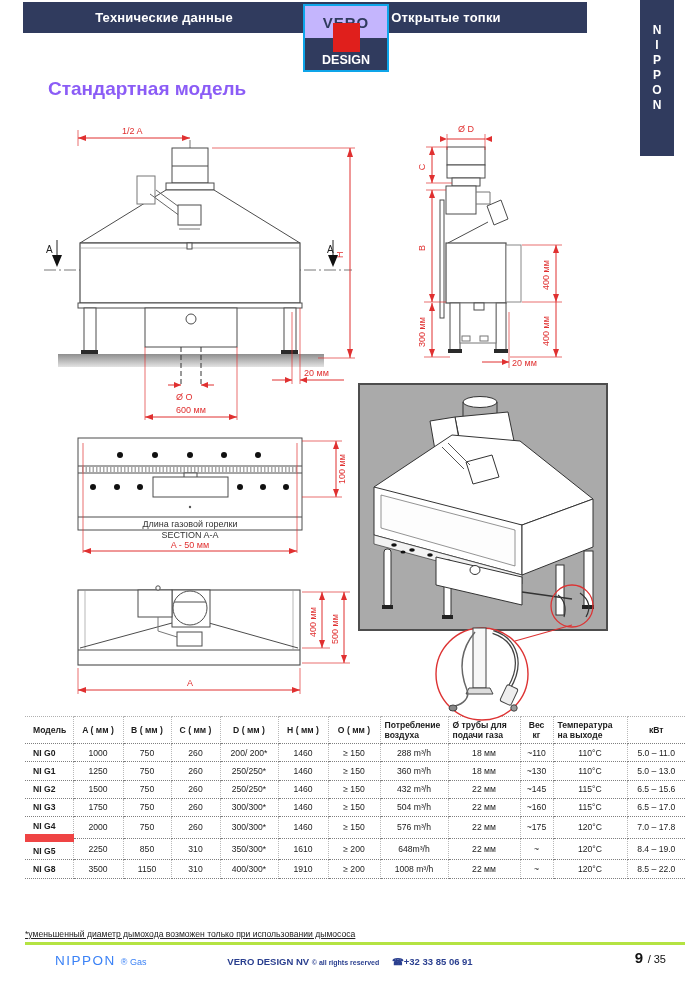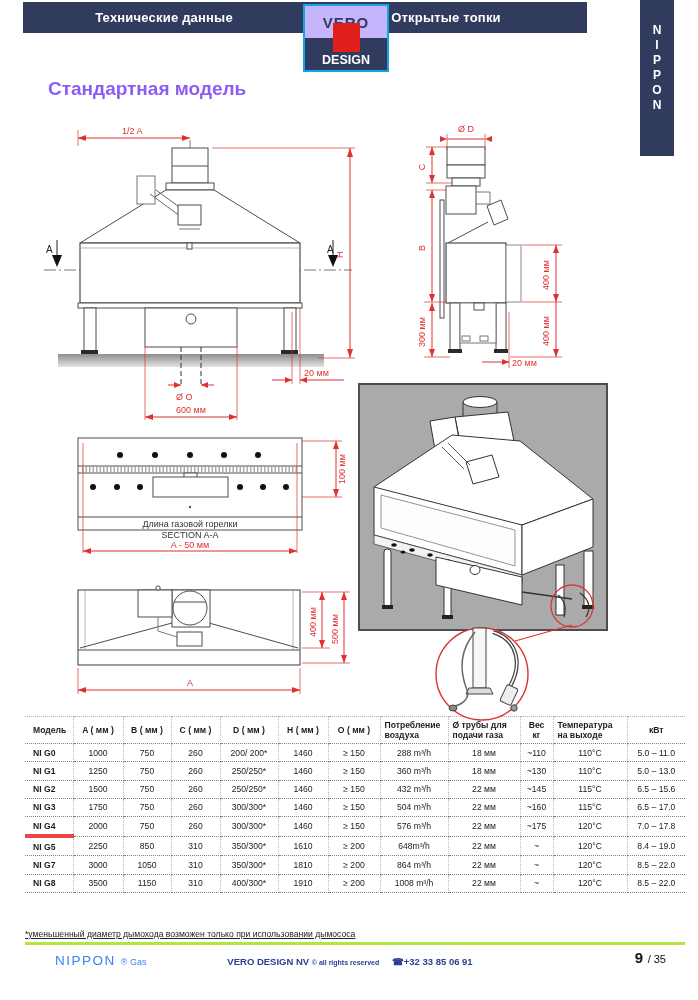--- a/index.html
+++ b/index.html
@@ -31,21 +31,21 @@
   
   .spec{position:absolute;left:25px;top:716px;border-collapse:collapse;table-layout:fixed;
         font-size:8.6px;color:#1c1c1c;}
   .spec th{font-weight:bold;border-top:1px dotted #b0b0b0;border-bottom:1px dotted #7f7f7f;
            padding:3px 2px;white-space:pre-line;line-height:1.18;vertical-align:middle;text-align:center;}
   .spec td{border-bottom:1px dotted #7f7f7f;text-align:center;padding:3.6px 1px;}
   .spec th,.spec td{border-right:1px dotted #b8b8b8;overflow:hidden;}
   .spec th:last-child,.spec td:last-child{border-right:none;}
   .spec th.al{text-align:left;padding-left:4px;}
   .spec td.model{font-weight:bold;text-align:left;padding-left:8px;}
-  .spec td.g4line{border-bottom:4px solid #ef4444;margin-left:48px;}
+  .spec td.g4line{border-bottom:8px solid #ef4444;margin-left:48px;}
   .footnote{position:absolute;left:25px;top:929px;font-size:8.6px;color:#222;text-decoration:underline;}
   .green-rule{position:absolute;left:25px;top:942px;width:660px;height:3px;background:#b4e342;}
   .footer-brand{position:absolute;left:55px;top:953px;color:#3b82f6;font-size:13.5px;letter-spacing:1.5px;}
   .footer-brand .sfx{font-size:9px;letter-spacing:0;margin-left:5px;}
   .footer-center{position:absolute;left:170px;top:956px;width:360px;text-align:center;
                  color:#2a3f8f;font-size:9.5px;font-weight:bold;}
   .footer-center .small{font-size:7px;font-weight:bold;}
   .footer-center .phone{margin-left:10px;}
   .footer-page{position:absolute;right:32px;top:949px;color:#111;}
   .footer-page .num{font-size:15px;font-weight:bold;}
@@ -441,34 +441,20 @@
           <td>350/300*</td>
           <td>1610</td>
           <td>≥ 200</td>
           <td>648m³/h</td>
           <td>22 мм</td>
           <td>~</td>
           <td>120°C</td>
           <td>8.4 – 19.0</td>
         </tr>
         <tr>
-          <td class="model">NI G7</td>
-          <td>3000</td>
-          <td>1050</td>
-          <td>310</td>
-          <td>350/300*</td>
-          <td>1810</td>
-          <td>≥ 200</td>
-          <td>864 m³/h</td>
-          <td>22 мм</td>
-          <td>~</td>
-          <td>120°C</td>
-          <td>8.5 – 22.0</td>
-        </tr>
-        <tr>
           <td class="model">NI G8</td>
           <td>3500</td>
           <td>1150</td>
           <td>310</td>
           <td>400/300*</td>
           <td>1910</td>
           <td>≥ 200</td>
           <td>1008 m³/h</td>
           <td>22 мм</td>
           <td>~</td>

